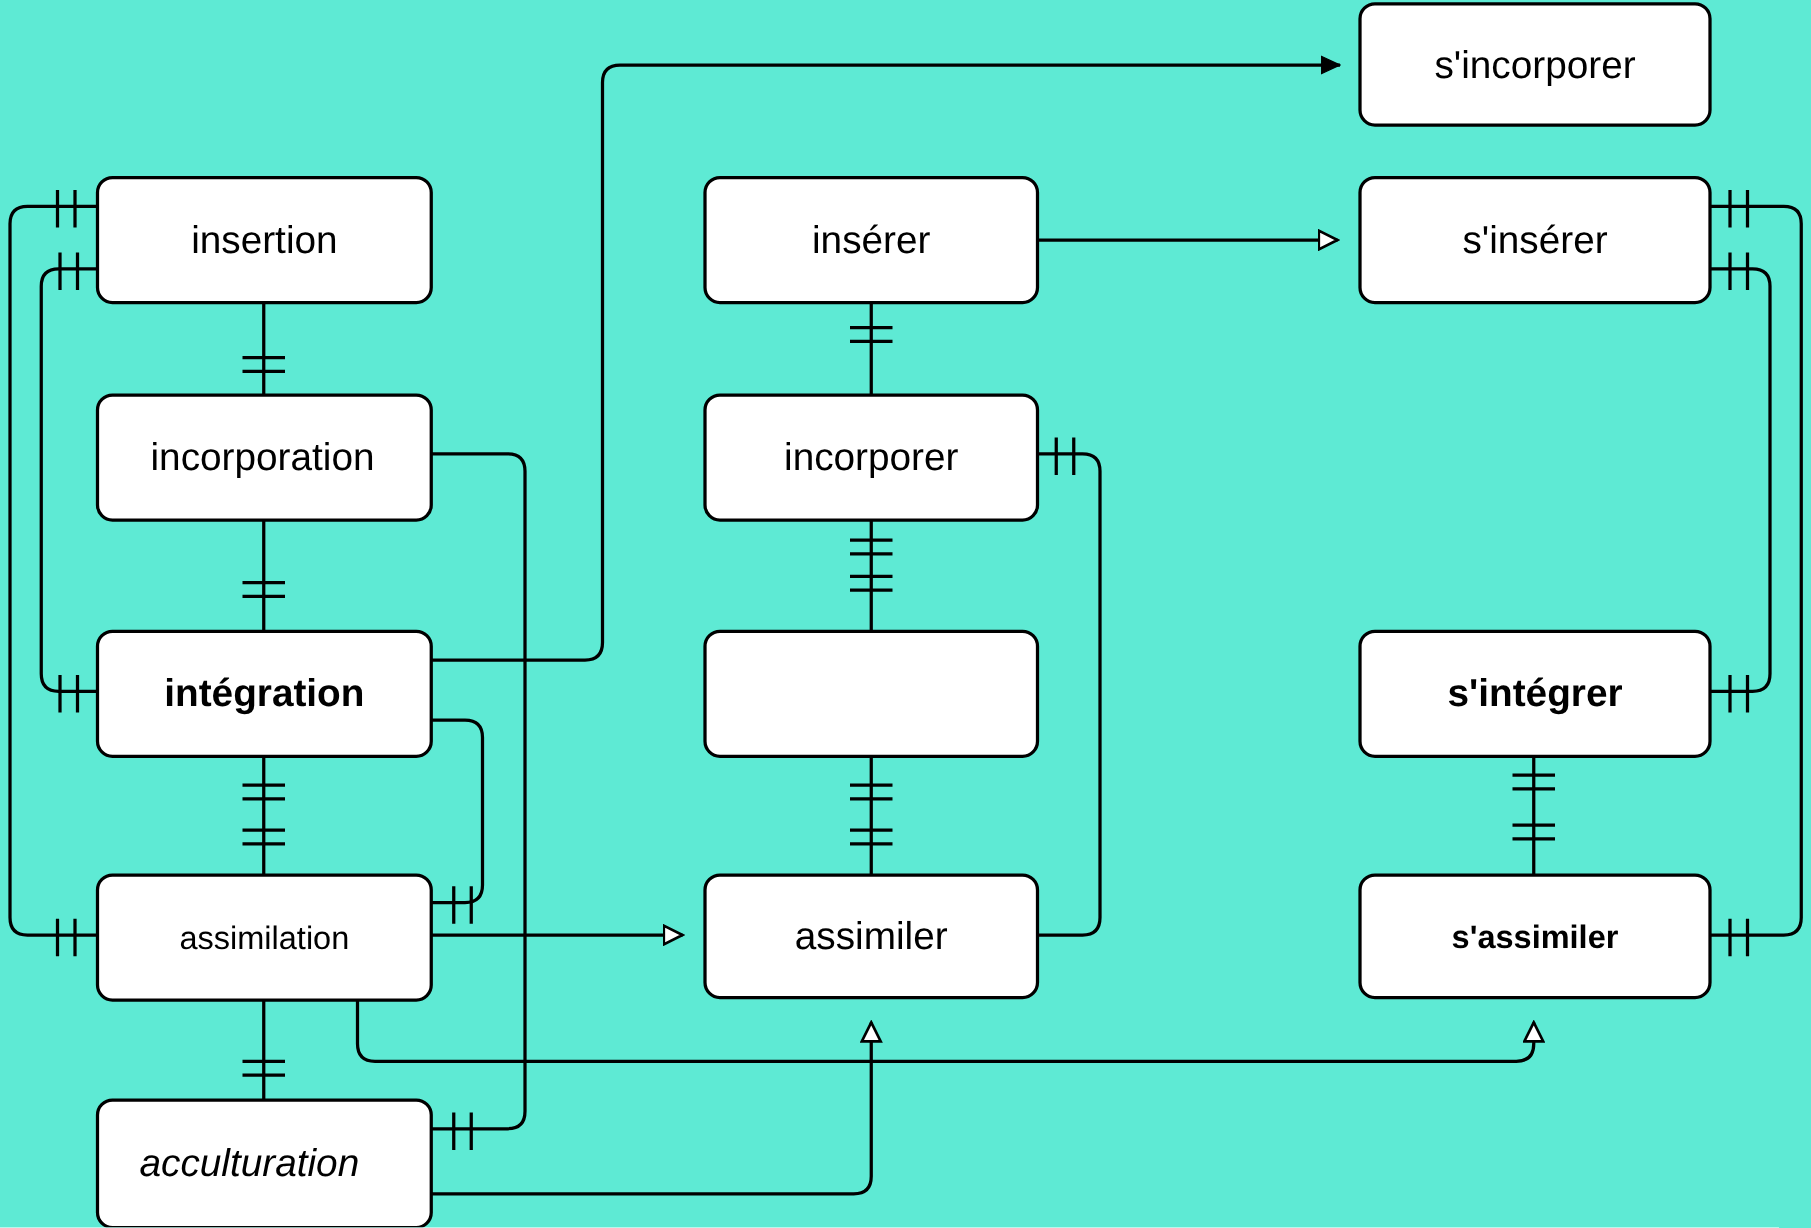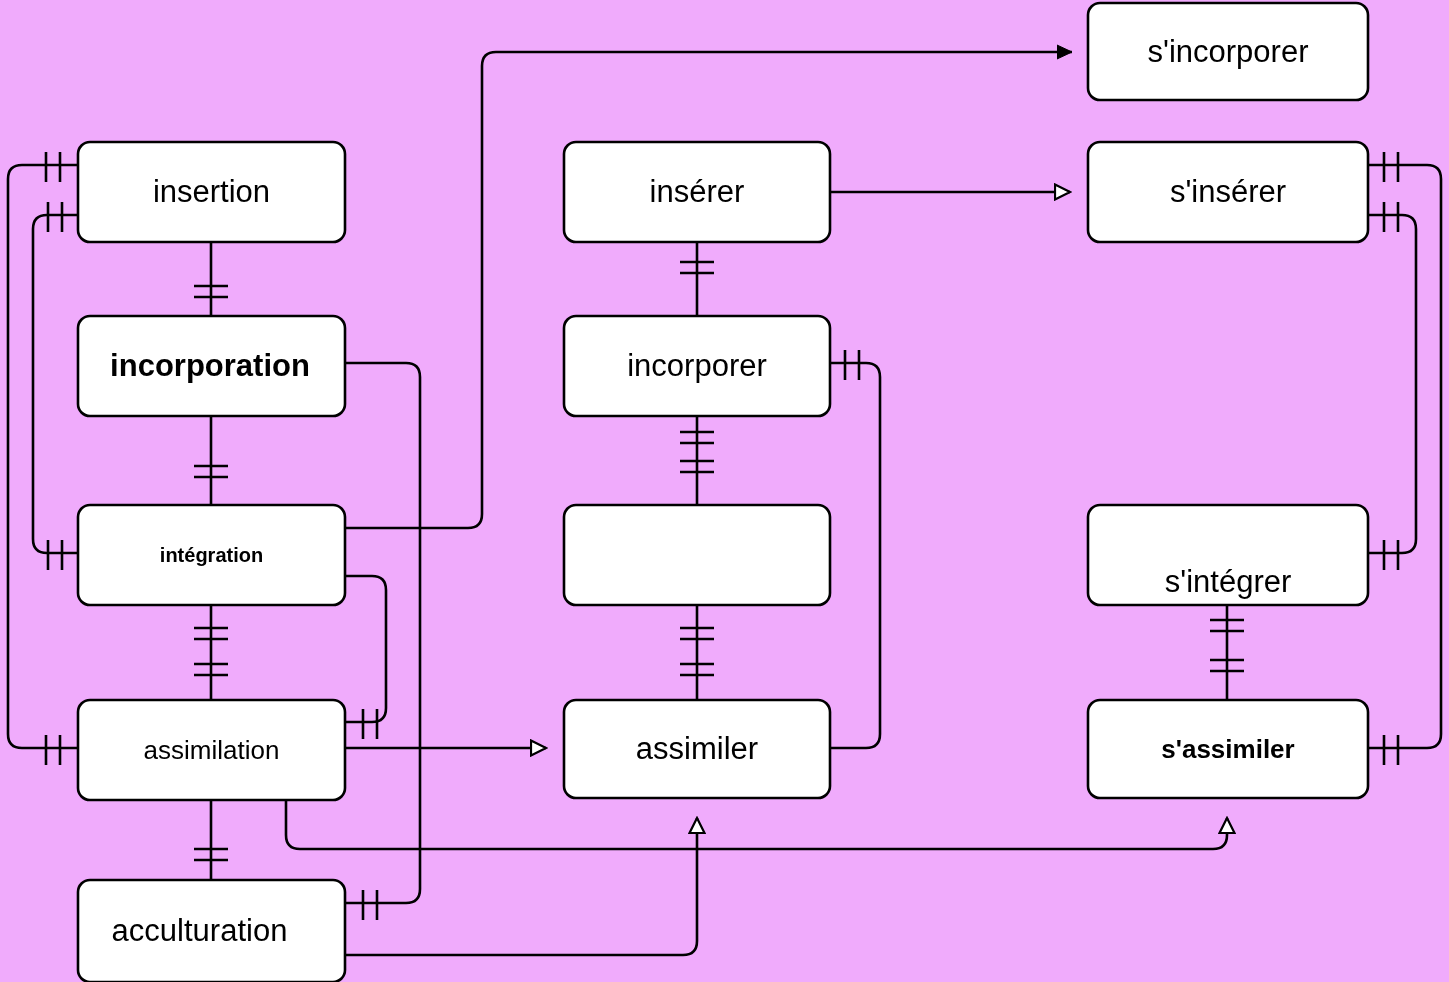--- a/index.html
+++ b/index.html
@@ -1,17 +1,17 @@
 <!DOCTYPE html>
 <html><head>
 <meta charset="utf-8">
 <style>
   html,body{margin:0;padding:0;background:#ffffff;}
   body{font-family:"Liberation Sans",sans-serif;}
-  #stage{position:relative;width:1449px;height:982px;background:#f0abfc;overflow:hidden;}
+  #stage{position:relative;width:1449px;height:982px;background:#5eead4;overflow:hidden;}
   #stage svg{position:absolute;left:0;top:0;width:1449px;height:982px;}
   .node-label{
     position:absolute;
     display:flex;align-items:center;justify-content:center;
     text-align:center;
     font-family:"Liberation Sans",sans-serif;
     color:#000000;
     pointer-events:none;
     white-space:nowrap;
   }
@@ -198,30 +198,30 @@
   </svg>
 
   <div class="node-label" style="left:1088px;top:3px;width:280px;height:97px;font-size:31px;font-weight:400;">s'incorporer</div>
 
   <div class="node-label" style="left:78px;top:142px;width:267px;height:100px;font-size:31px;font-weight:400;">insertion</div>
 
   <div class="node-label" style="left:564px;top:142px;width:266px;height:100px;font-size:31px;font-weight:400;">insérer</div>
 
   <div class="node-label" style="left:1088px;top:142px;width:280px;height:100px;font-size:31px;font-weight:400;">s'insérer</div>
 
-  <div class="node-label" style="left:78px;top:316px;width:264px;height:100px;font-size:31px;font-weight:700;">incorporation</div>
+  <div class="node-label" style="left:78px;top:316px;width:264px;height:100px;font-size:31px;font-weight:400;">incorporation</div>
 
   <div class="node-label" style="left:564px;top:316px;width:266px;height:100px;font-size:31px;font-weight:400;">incorporer</div>
 
-  <div class="node-label" style="left:78px;top:505px;width:267px;height:100px;font-size:20px;font-weight:700;">intégration</div>
-
-
-  <div class="node-label" style="left:1088px;top:532px;width:280px;height:100px;font-size:31px;font-weight:400;">s'intégrer</div>
+  <div class="node-label" style="left:78px;top:505px;width:267px;height:100px;font-size:31px;font-weight:700;">intégration</div>
+
+
+  <div class="node-label" style="left:1088px;top:505px;width:280px;height:100px;font-size:31px;font-weight:700;">s'intégrer</div>
 
   <div class="node-label" style="left:78px;top:700px;width:267px;height:100px;font-size:26px;font-weight:400;">assimilation</div>
 
   <div class="node-label" style="left:564px;top:700px;width:266px;height:98px;font-size:31px;font-weight:400;">assimiler</div>
 
   <div class="node-label" style="left:1088px;top:700px;width:280px;height:98px;font-size:26px;font-weight:700;border-radius:21px;">s'assimiler</div>
 
-  <div class="node-label" style="left:78px;top:880px;width:243px;height:102px;font-size:31px;font-weight:400;">acculturation</div>
+  <div class="node-label" style="left:78px;top:880px;width:243px;height:102px;font-size:31px;font-weight:400;font-style:italic;">acculturation</div>
 
 </div>
 
 </body></html>

